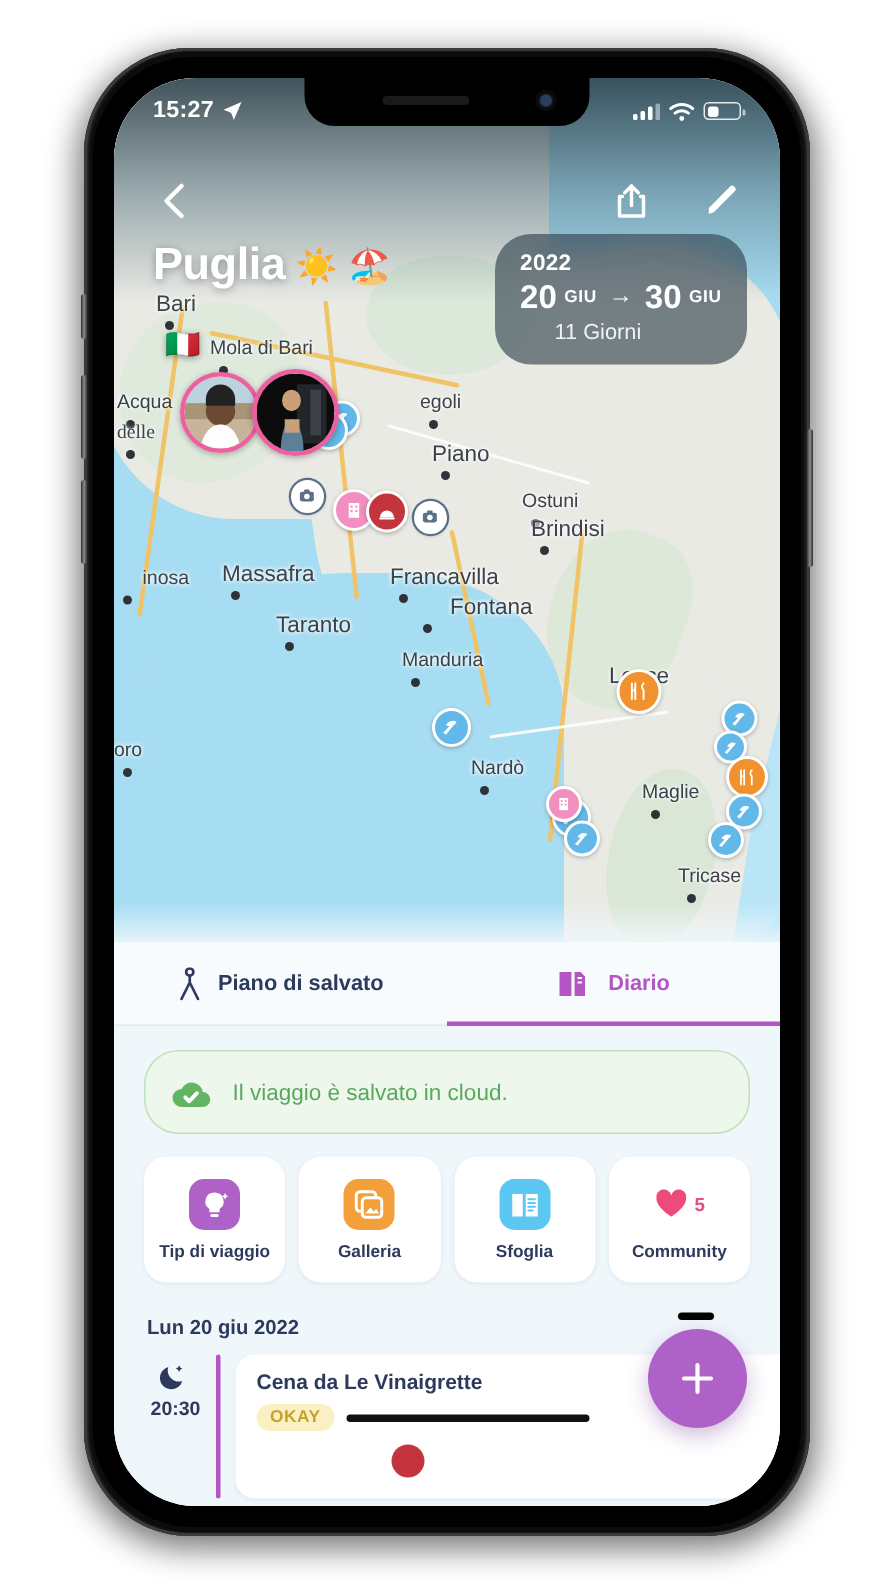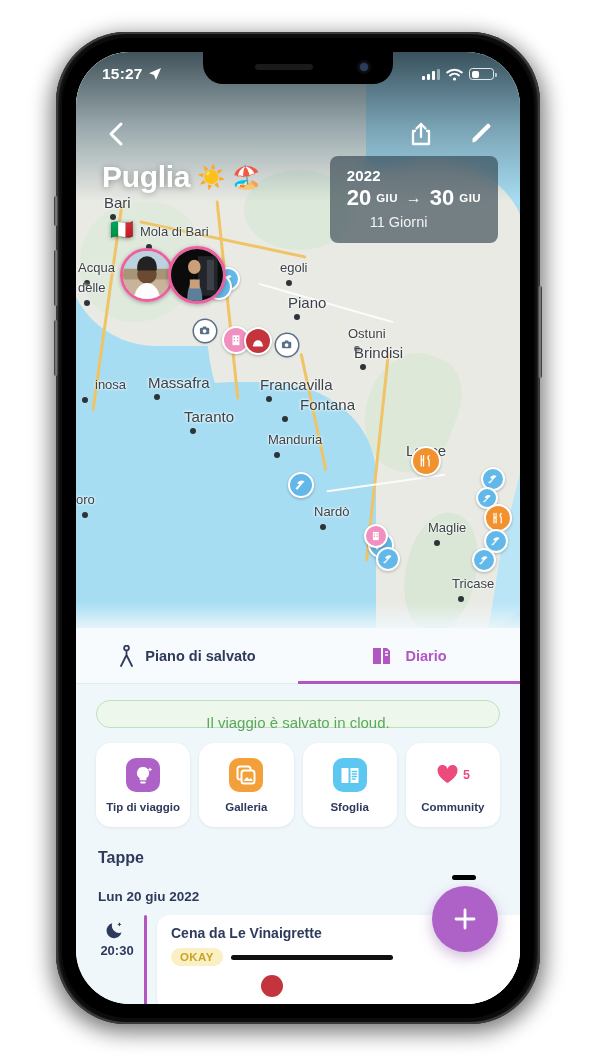--- a/index.html
+++ b/index.html
@@ -160,21 +160,21 @@
     color:#fff; font-size: 30px; font-weight: bold; letter-spacing:-.3px;
     text-shadow: 0 1px 6px rgba(0,0,0,.32);
     display:flex; align-items:center; gap:7px;
   }
   .hero-title .emoji { font-size: 23px; text-shadow:none; }
 
   .date-card {
     position:absolute; right: 22px; top: 104px; z-index: 18;
     background: rgba(43,62,73,.62);
     backdrop-filter: blur(7px);
-    border-radius: 8px;
+    border-radius: 24px;
     padding: 11px 17px 13px 17px;
     color:#fff; min-width: 140px;
   }
   .date-year { font-size: 15px; font-weight: bold; letter-spacing:.2px; }
   .date-range { display:flex; align-items:center; gap:5px; margin-top:1px; }
   .date-range .num { font-size: 22px; font-weight: bold; }
   .date-range .mon { font-size: 11.5px; font-weight: bold; letter-spacing:.4px; }
   .date-range .arrow { font-size: 16px; margin: 0 3px; opacity:.95; }
   .date-days { font-size: 14.5px; color: rgba(255,255,255,.9); margin-top: 3px; margin-left: 23px; }
 
@@ -203,23 +203,23 @@
   .tab.active::after {
     content:""; position:absolute; left:0; right:0; bottom:-1px; height:3px; background:#b455c4;
   }
 
   
   .content {
     position:absolute; top: 632px; left:0; width:444px; height: 320px;
     background: #f0f7fb; overflow:hidden;
   }
   .cloud-banner {
-    margin: 16px 20px 0 20px; height: 28px;
+    margin: 16px 20px 0 20px; height: 56px;
     background:#edf7ec; border: 1.5px solid #bfe0bd; border-radius: 23px;
-    display:flex; align-items:center; gap: 13px; padding: 0 17px; flex-direction: column;
+    display:flex; align-items:center; gap: 13px; padding: 0 17px;
   }
   .cloud-banner span { color:#5aa85c; font-size: 15px; }
 
   .cards { display:flex; gap: 9px; padding: 15px 20px 0 20px; }
   .card {
     flex:1; background:#fff; border-radius: 15px; height: 84px;
     display:flex; flex-direction:column; align-items:center; justify-content:center; gap:9px;
     box-shadow: 0 1px 3px rgba(40,60,90,.09);
     cursor:pointer;
   }
@@ -301,21 +301,21 @@
       <div class="hero-grad-top"></div>
       <div class="hero-fade-bottom"></div>
 
       <div id="map-labels-host">
           <div class="map-label big" style="left: 28px; top: 142px;">Bari</div>
           <div class="map-dot" style="left: 34px; top: 162px;"></div>
           <div class="map-label" style="left: 64px; top: 172px;">Mola di Bari</div>
           <div class="map-dot" style="left: 70px; top: 192px;"></div>
           <div class="map-label" style="left: 2px; top: 208px;">Acqua</div>
           <div class="map-dot" style="left: 8px; top: 228px;"></div>
-          <div class="map-label" style="left: 2px; top: 228px;">delle</div>
+          <div class="map-label" style="left: 2px; top: 228px; font-family: Liberation Serif, serif;">delle</div>
           <div class="map-dot" style="left: 8px; top: 248px;"></div>
           <div class="map-label" style="left: 204px; top: 208px;">egoli</div>
           <div class="map-dot" style="left: 210px; top: 228px;"></div>
           <div class="map-label big" style="left: 212px; top: 242px;">Piano</div>
           <div class="map-dot" style="left: 218px; top: 262px;"></div>
           <div class="map-label" style="left: 272px; top: 274px;">Ostuni</div>
           <div class="map-dot" style="left: 278px; top: 294px;"></div>
           <div class="map-label big" style="left: 278px; top: 292px;">Brindisi</div>
           <div class="map-dot" style="left: 284px; top: 312px;"></div>
           <div class="map-label" style="left: 0px; top: 325px; margin-left: 19px;">inosa</div>
@@ -585,21 +585,20 @@
           <div class="glyph com" style="display:flex;align-items:center;">
             <svg width="26" height="23" viewBox="0 0 26 23">
               <path d="M13 21.2S1.8 14.4 1.8 7.6A5.7 5.7 0 0 1 13 5.3 5.7 5.7 0 0 1 24.2 7.6c0 6.8-11.2 13.6-11.2 13.6z" fill="#ec4b7b"></path>
             </svg>
             <span class="heart-count">5</span>
           </div>
           <div class="label">Community</div>
         </div>
       </div>
 
-      <div class="section-title">Tappe</div>
       <div class="day-title">Lun 20 giu 2022</div>
 
       <div class="entry-row">
         <div class="entry-time">
           <svg width="22" height="22" viewBox="0 0 22 22">
             <path d="M15.5 13.6A7.4 7.4 0 0 1 6.2 4.3a7.6 7.6 0 1 0 9.3 9.3z" fill="#2e3a5c"></path>
             <path d="M13.4 3.2l.7 1.5 1.5.7-1.5.7-.7 1.5-.7-1.5-1.5-.7 1.5-.7z" fill="#2e3a5c"></path>
           </svg>
           <span class="t">20:30</span>
         </div>

